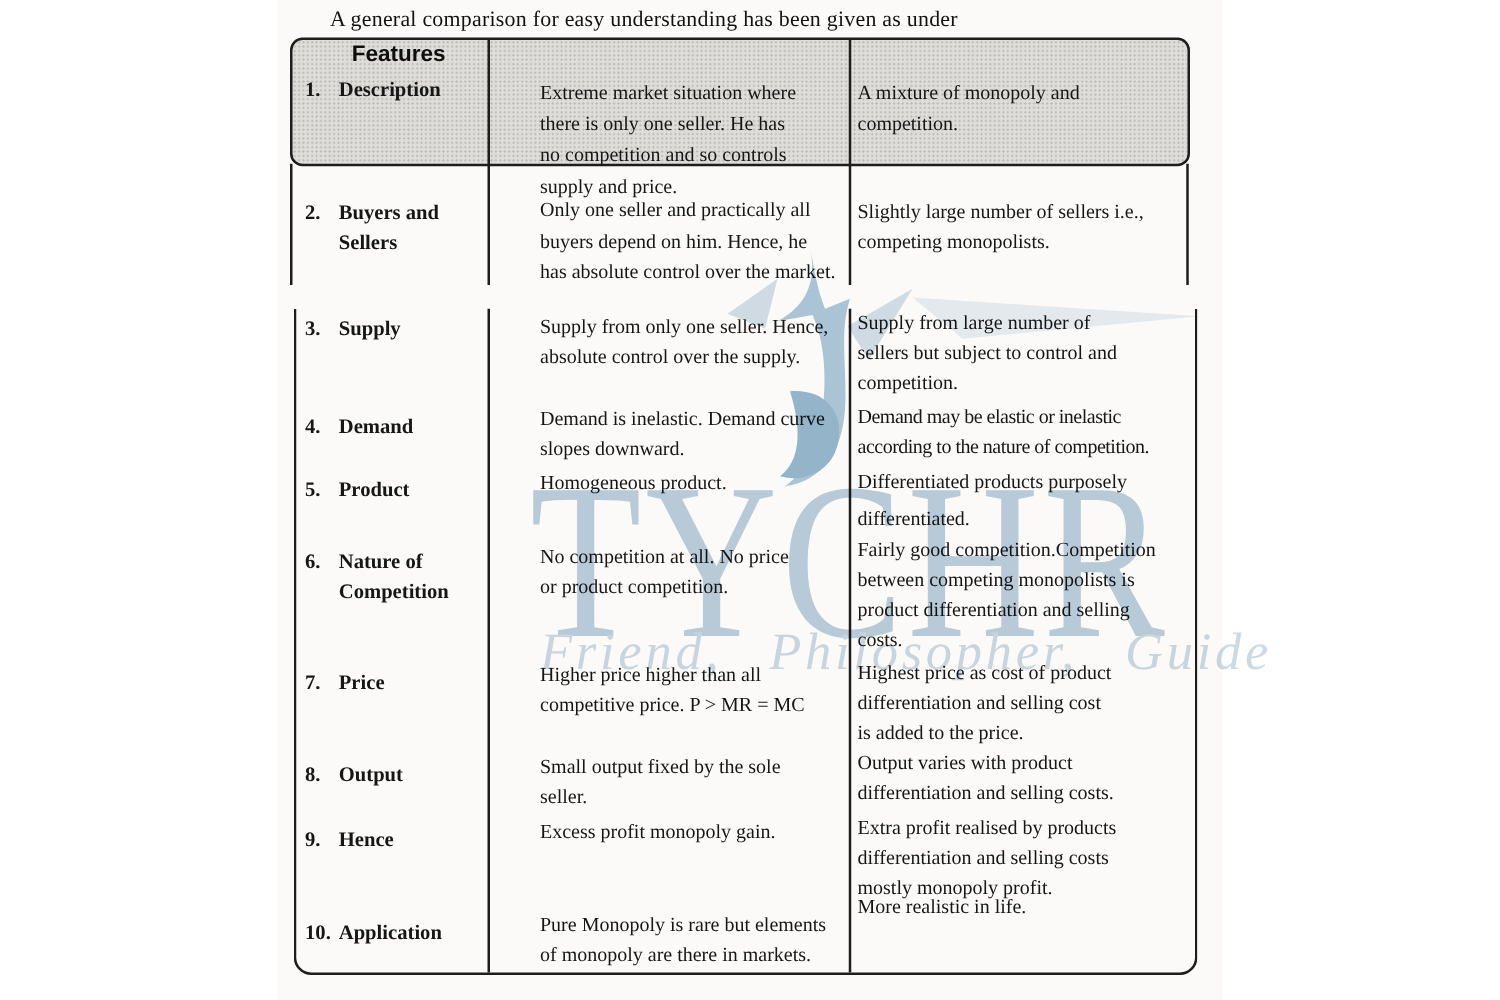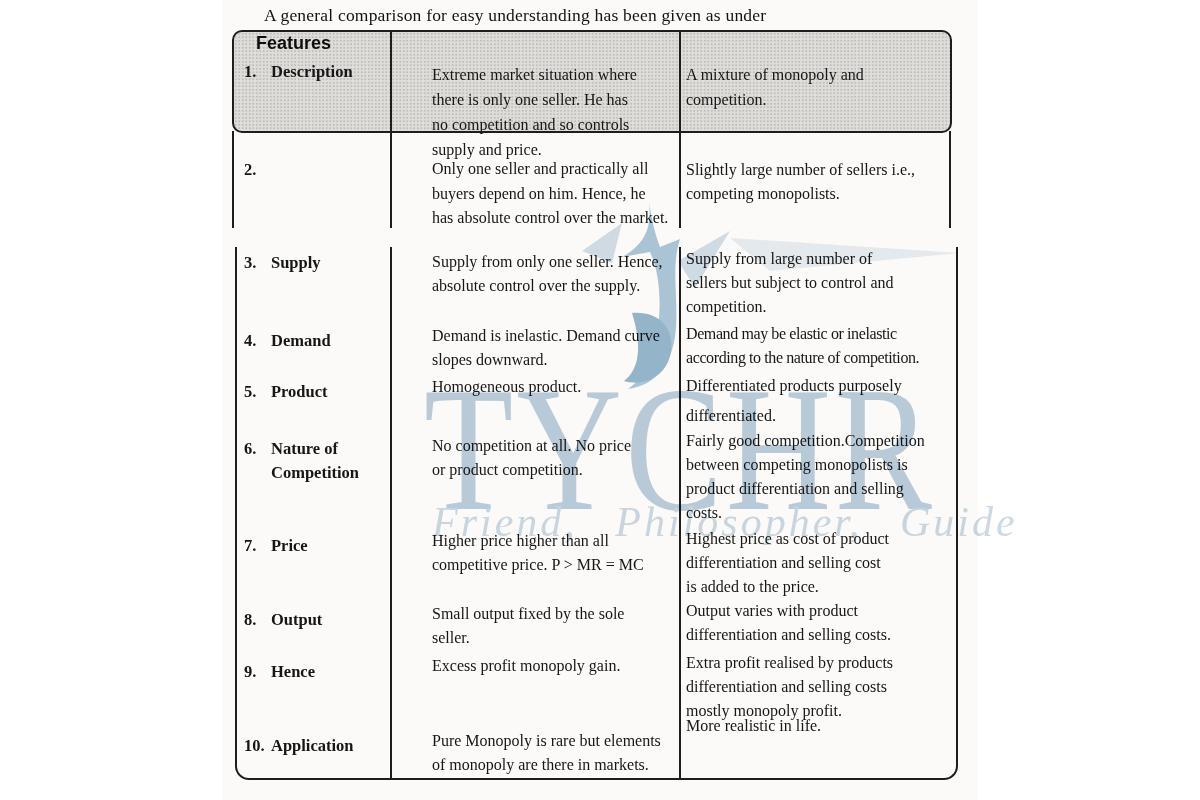--- a/index.html
+++ b/index.html
@@ -24,21 +24,21 @@
   #rightA { left:949px; top:131px; height:97px; }
 
   
   .secB { position:absolute; left:235px; top:247px; width:723px; height:533px; box-sizing:border-box;
           border:2.5px solid #1d1d1d; border-top:none; border-radius:0 0 14px 14px; }
   #sepB1 { left:390px; top:247px; height:531px; }
   #sepB2 { left:679px; top:247px; height:531px; }
 
   .hdr { position:absolute; top:33px; font-family:"Liberation Sans", sans-serif;
          font-weight:bold; font-size:18px; color:#0e0e0e; z-index:2; }
-  #h1 { left:256px; width:150px; }
+  #h1 { left:244px; width:150px; text-align:center; }
   #h2 { left:390px; width:289px; text-align:center; }
   #h3 { left:686px; width:270px; }
 
   .lab { position:absolute; left:244px; width:150px; display:flex; z-index:2;
          font-weight:bold; font-size:16.5px; line-height:24px; }
   .lab .num { width:27px; flex:none; }
   .lab .ft  { white-space:pre-line; }
   .cell { position:absolute; font-size:16px; line-height:24px; white-space:pre-line; z-index:2; }
   .c2 { left:404px; width:284px;margin-left:28px; }
   .c3 { left:686px; width:280px; }
@@ -90,20 +90,22 @@
     <div class="cell c2" id="m1">Extreme market situation where
 there is only one seller. He has
 no competition and so controls
 supply and price.</div>
     <div class="cell c3" id="n1">A mixture of monopoly and
 competition.</div>
   </div>
   <div>
     <div class="lab" id="l2">
         <span class="num">2.</span>
+        <span class="ft">Buyers and
+Sellers</span>
       </div>
     <div class="cell c2" id="m2">Only one seller and practically all
 buyers depend on him. Hence, he
 has absolute control over the market.</div>
     <div class="cell c3" id="n2">Slightly large number of sellers i.e.,
 competing monopolists.</div>
   </div>
   <div>
     <div class="lab" id="l3">
         <span class="num">3.</span>

